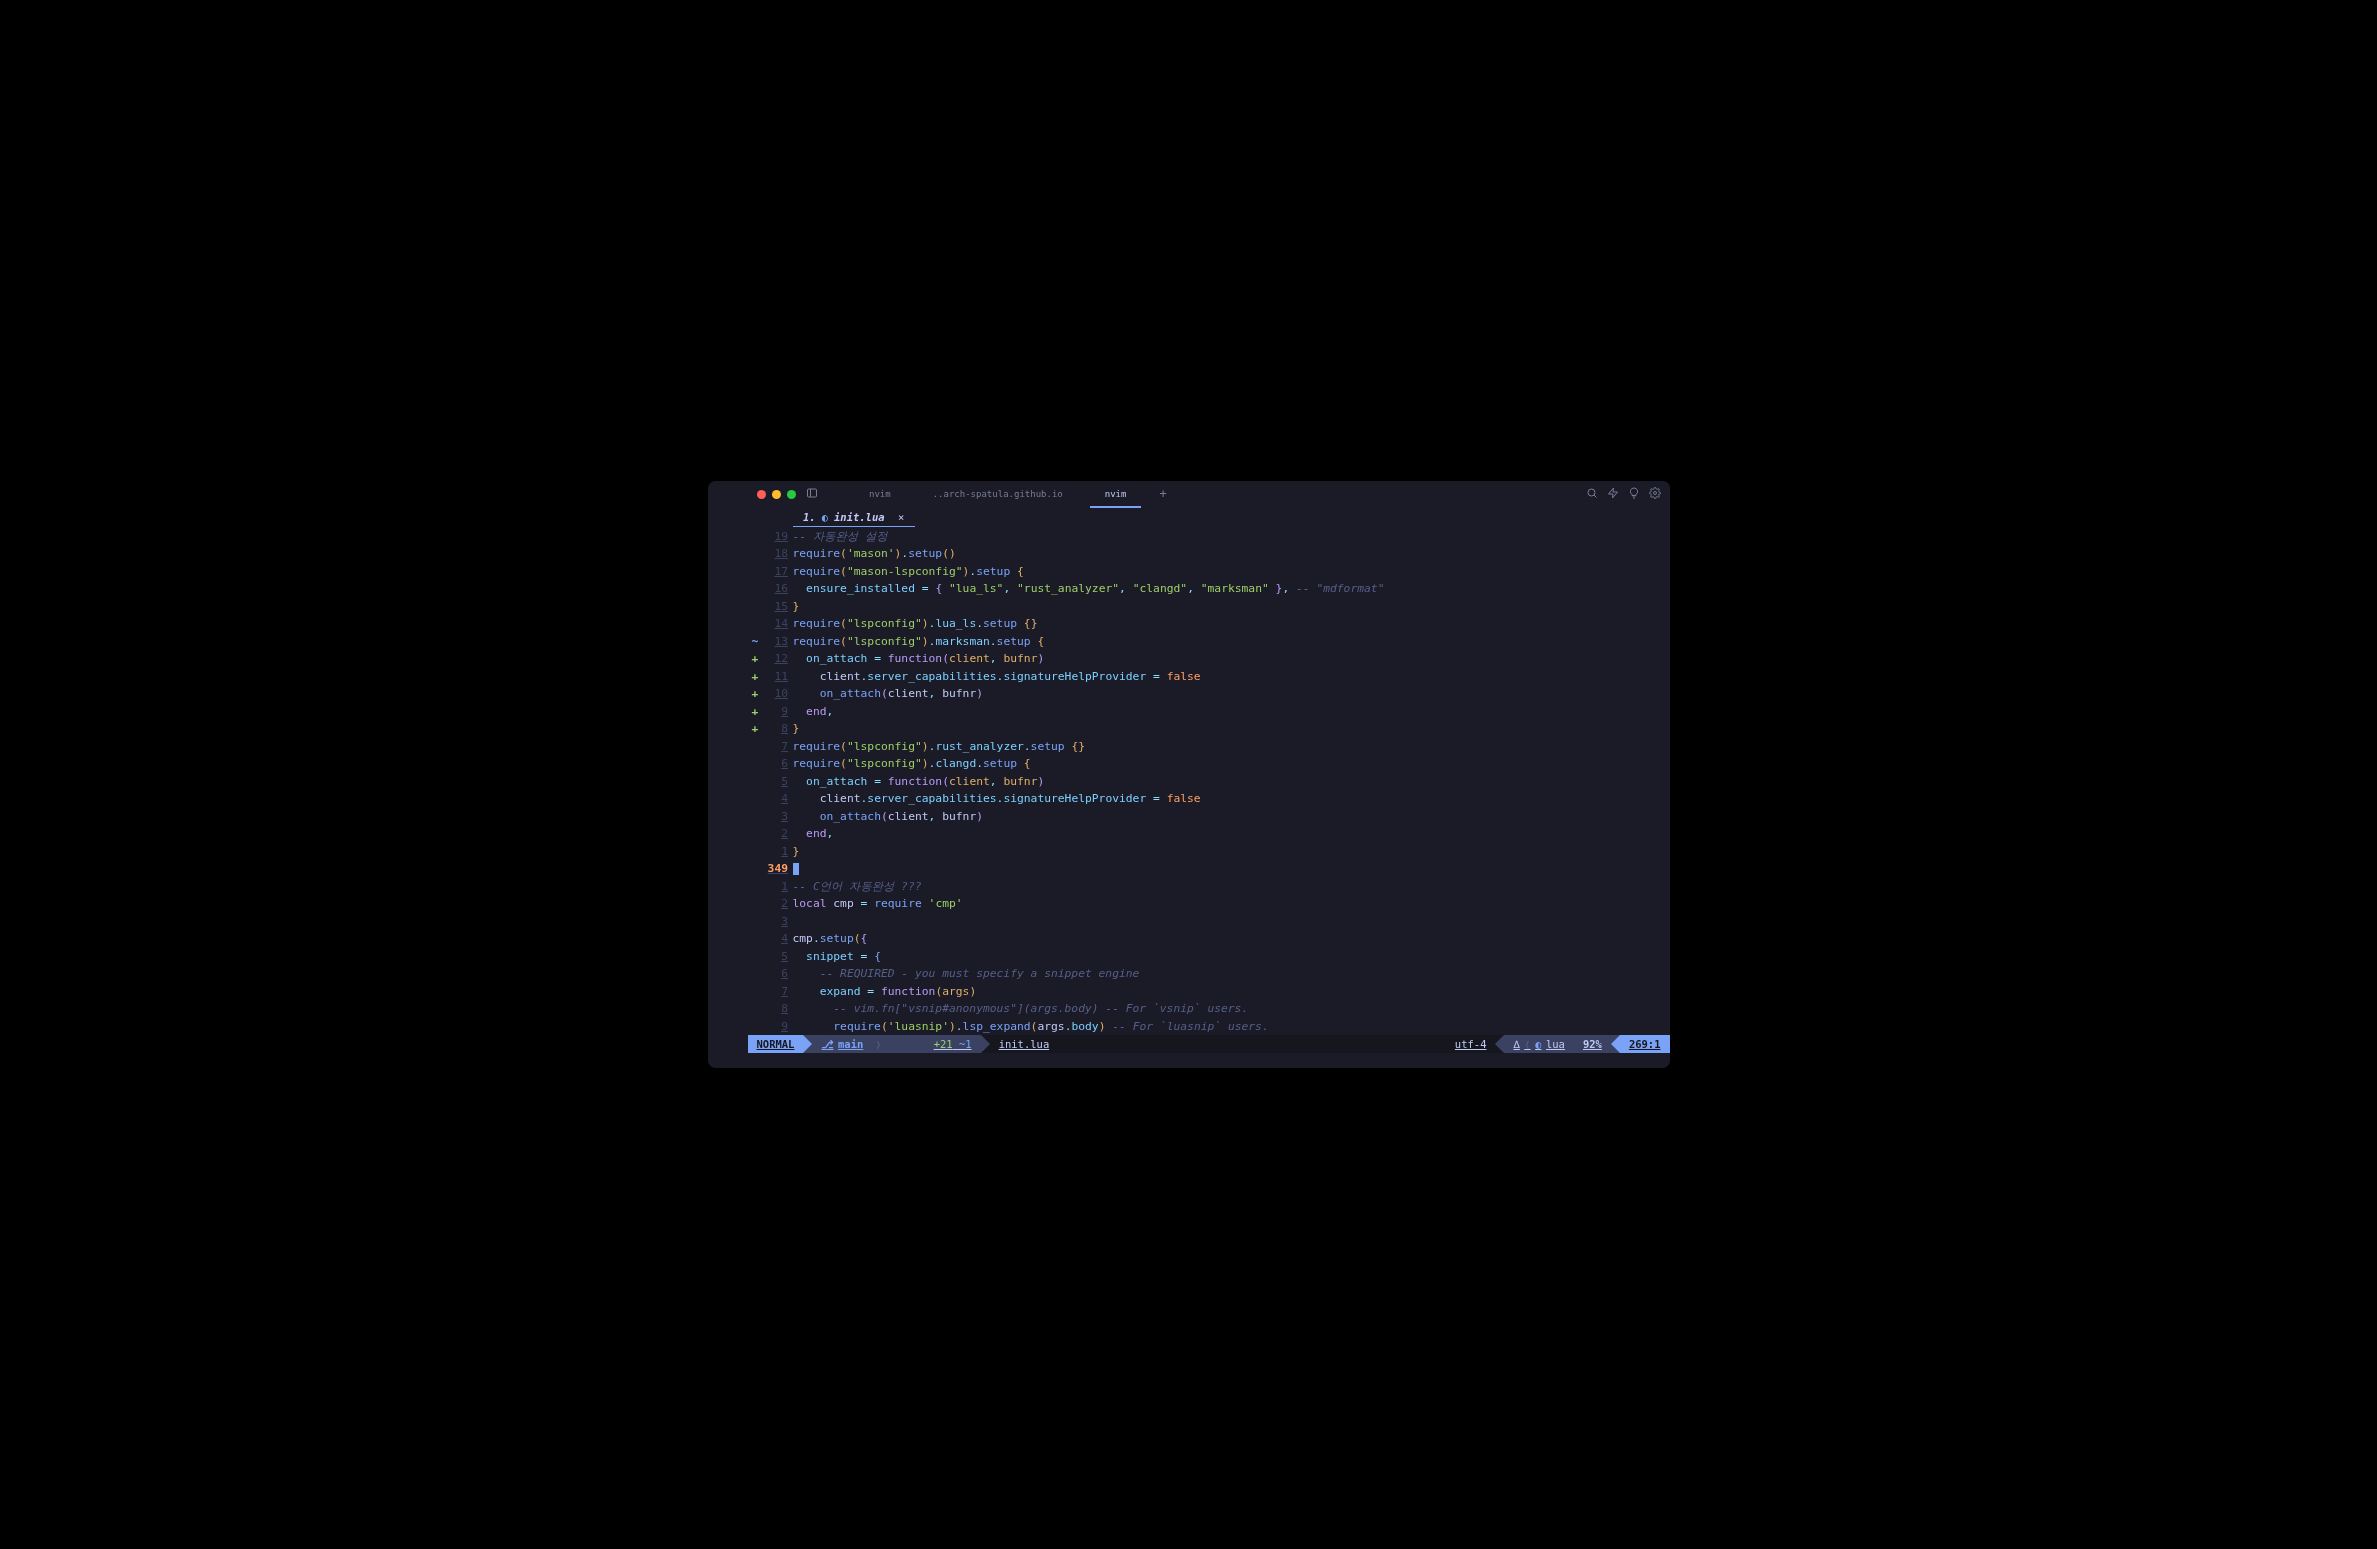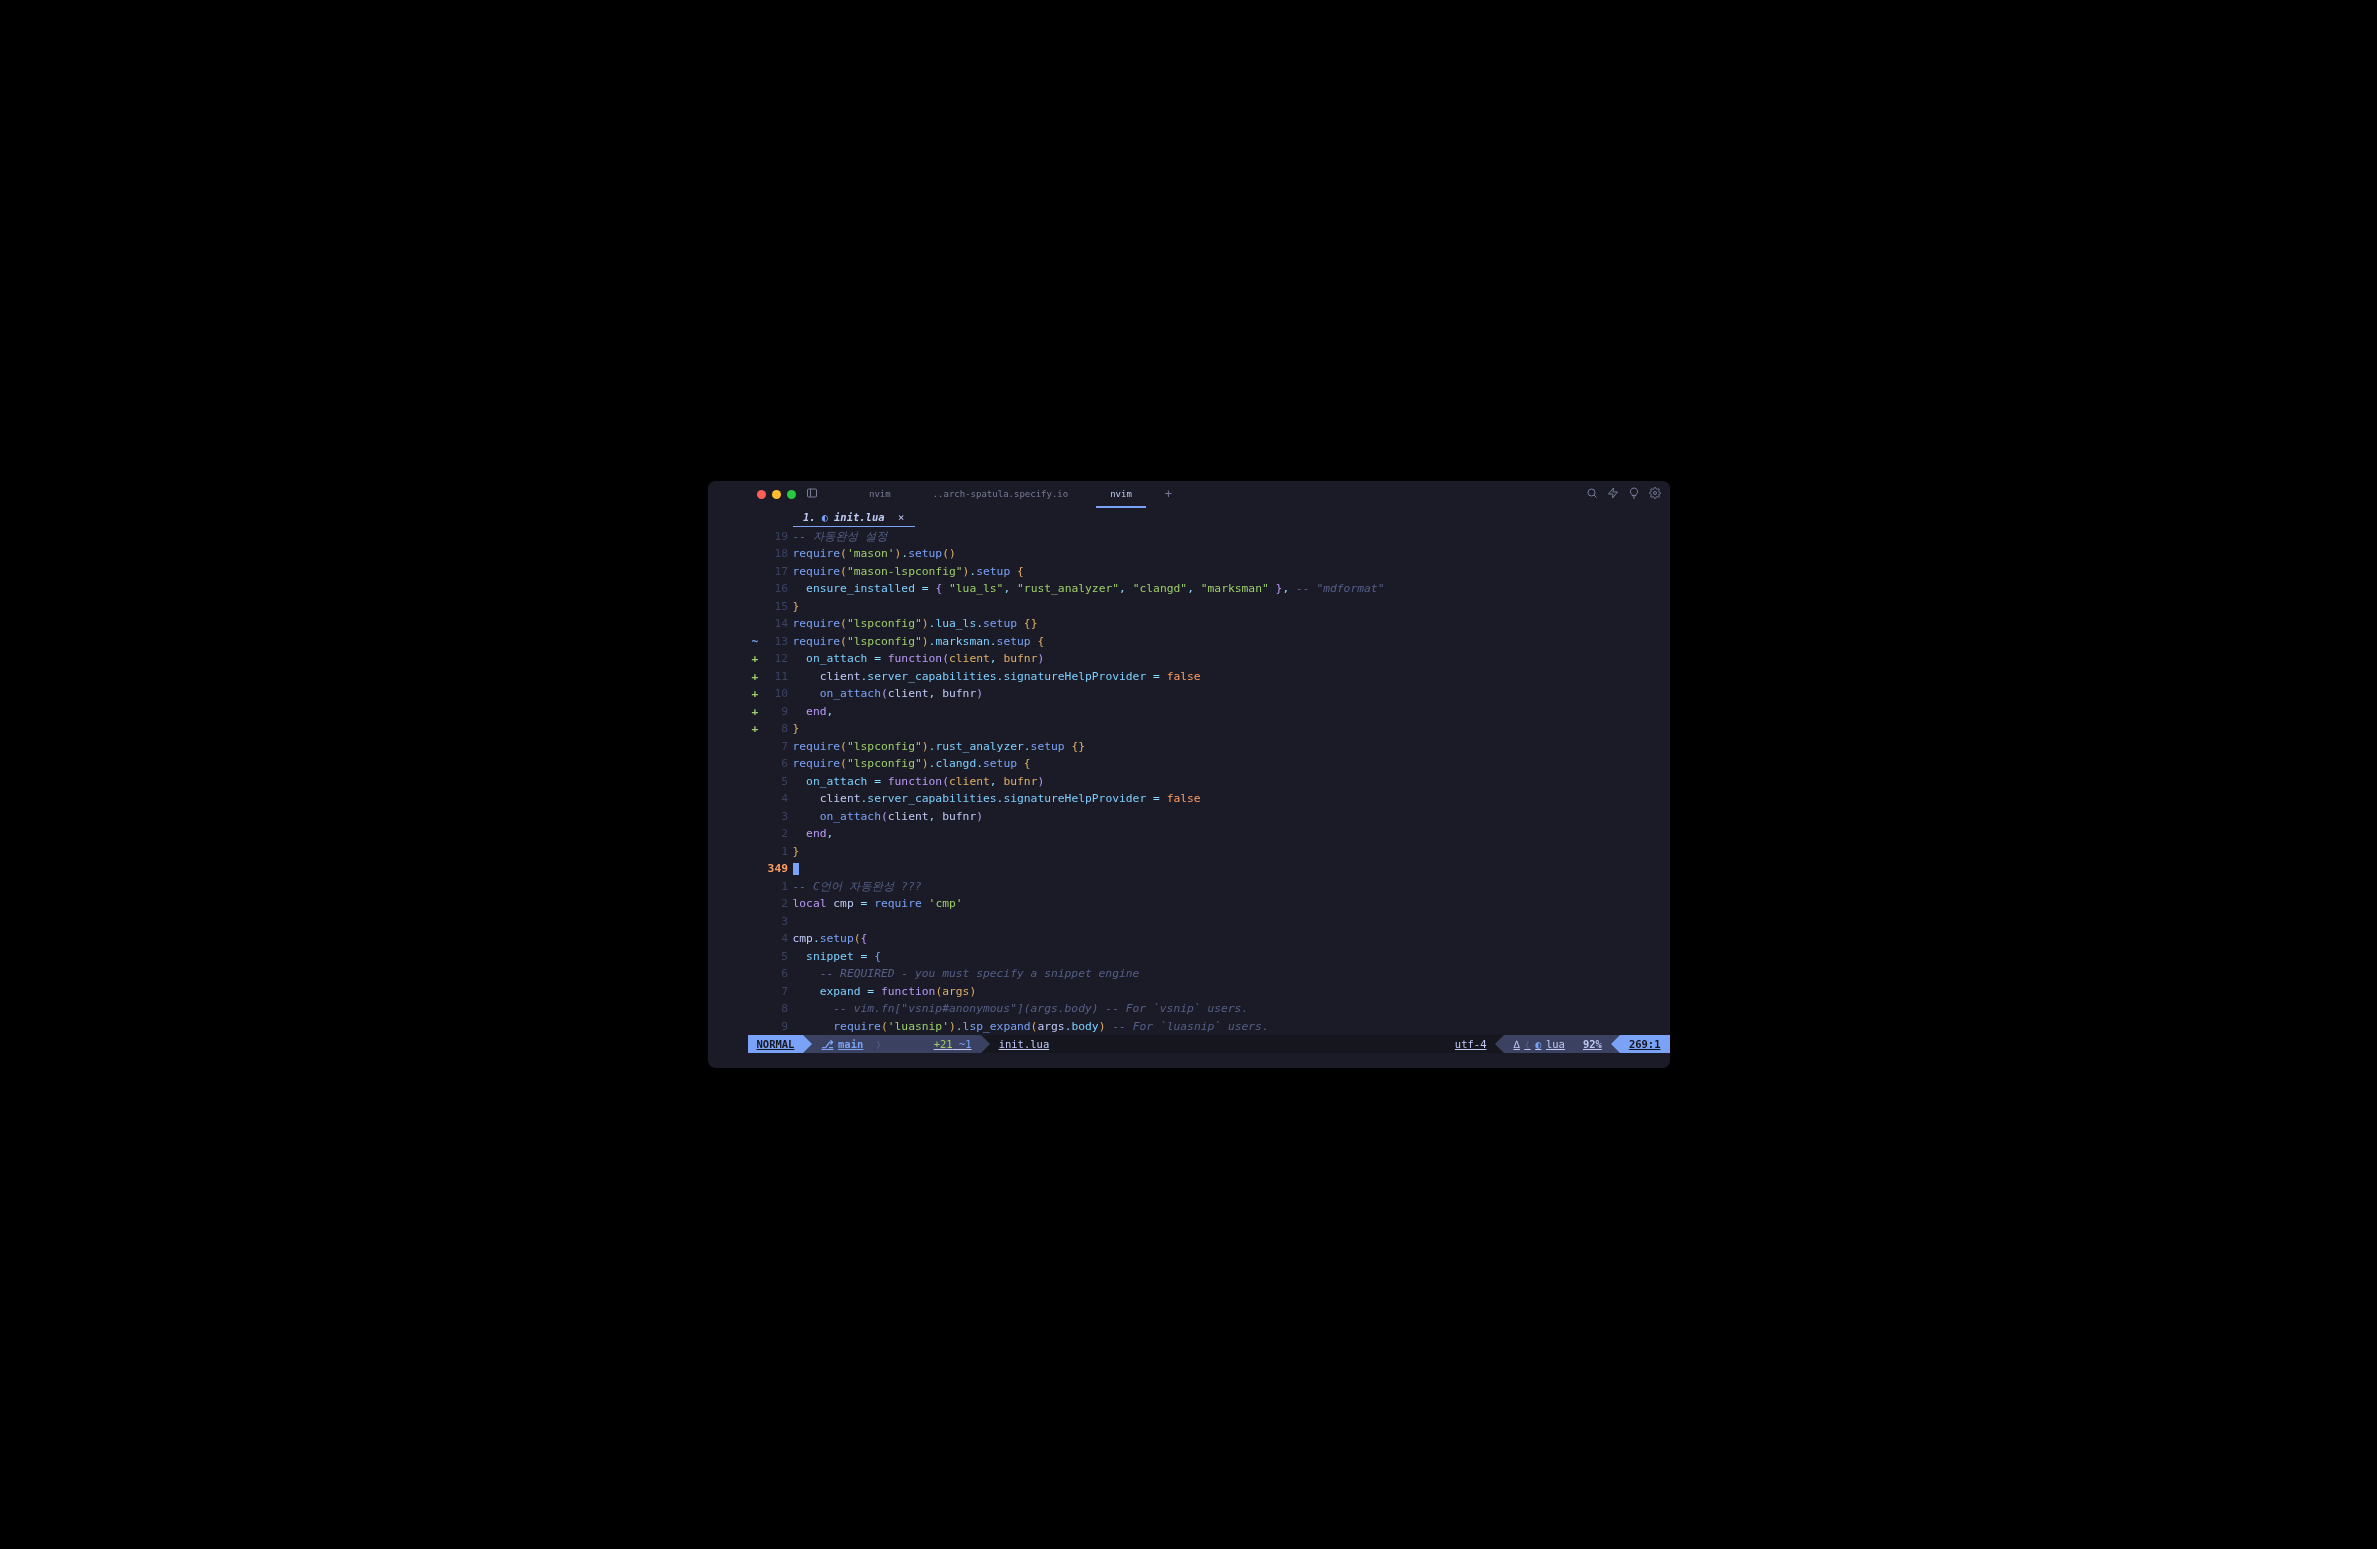--- a/index.html
+++ b/index.html
@@ -104,20 +104,21 @@
     font-size: 11.3px;
     line-height: 1.55;
     padding-bottom: 0;
   }
   .gutter {
     width: 30px;
     text-align: right;
     color: #3b4261;
     padding-right: 4.5px;
     user-select: none;
+    text-decoration: underline;
   }
   .signs {
     width: 15px;
     text-align: center;
     color: #9ece6a;
     user-select: none;
     font-weight: bold;
   }
   .signs .tilde { color: #7aa2f7; }
   .code { flex: 1; white-space: pre; }
@@ -211,21 +212,21 @@
       <div class="dot green"></div>
     </div>
     <div class="titlebar-icon">
       <svg viewBox="0 0 24 24" fill="none" stroke="currentColor" stroke-width="2">
           <rect x="3" y="4" width="18" height="16" rx="2"></rect>
           <line x1="9" y1="4" x2="9" y2="20"></line>
         </svg>
     </div>
     <div class="tabs">
       <div class="tab">nvim</div>
-      <div class="tab">..arch-spatula.specify.io</div>
+      <div class="tab">..arch-spatula.github.io</div>
       <div class="tab active">nvim</div>
       <div class="tab newtab">+</div>
     </div>
     <div class="titlebar-right">
       <span><svg viewBox="0 0 24 24" fill="none" stroke="currentColor" stroke-width="2">
             <circle cx="11" cy="11" r="7"></circle>
             <line x1="21" y1="21" x2="16" y2="16"></line>
           </svg></span>
       <span><svg viewBox="0 0 24 24" fill="none" stroke="currentColor" stroke-width="2">
             <polygon points="13 2 3 14 12 14 11 22 21 10 12 10 13 2"></polygon>

